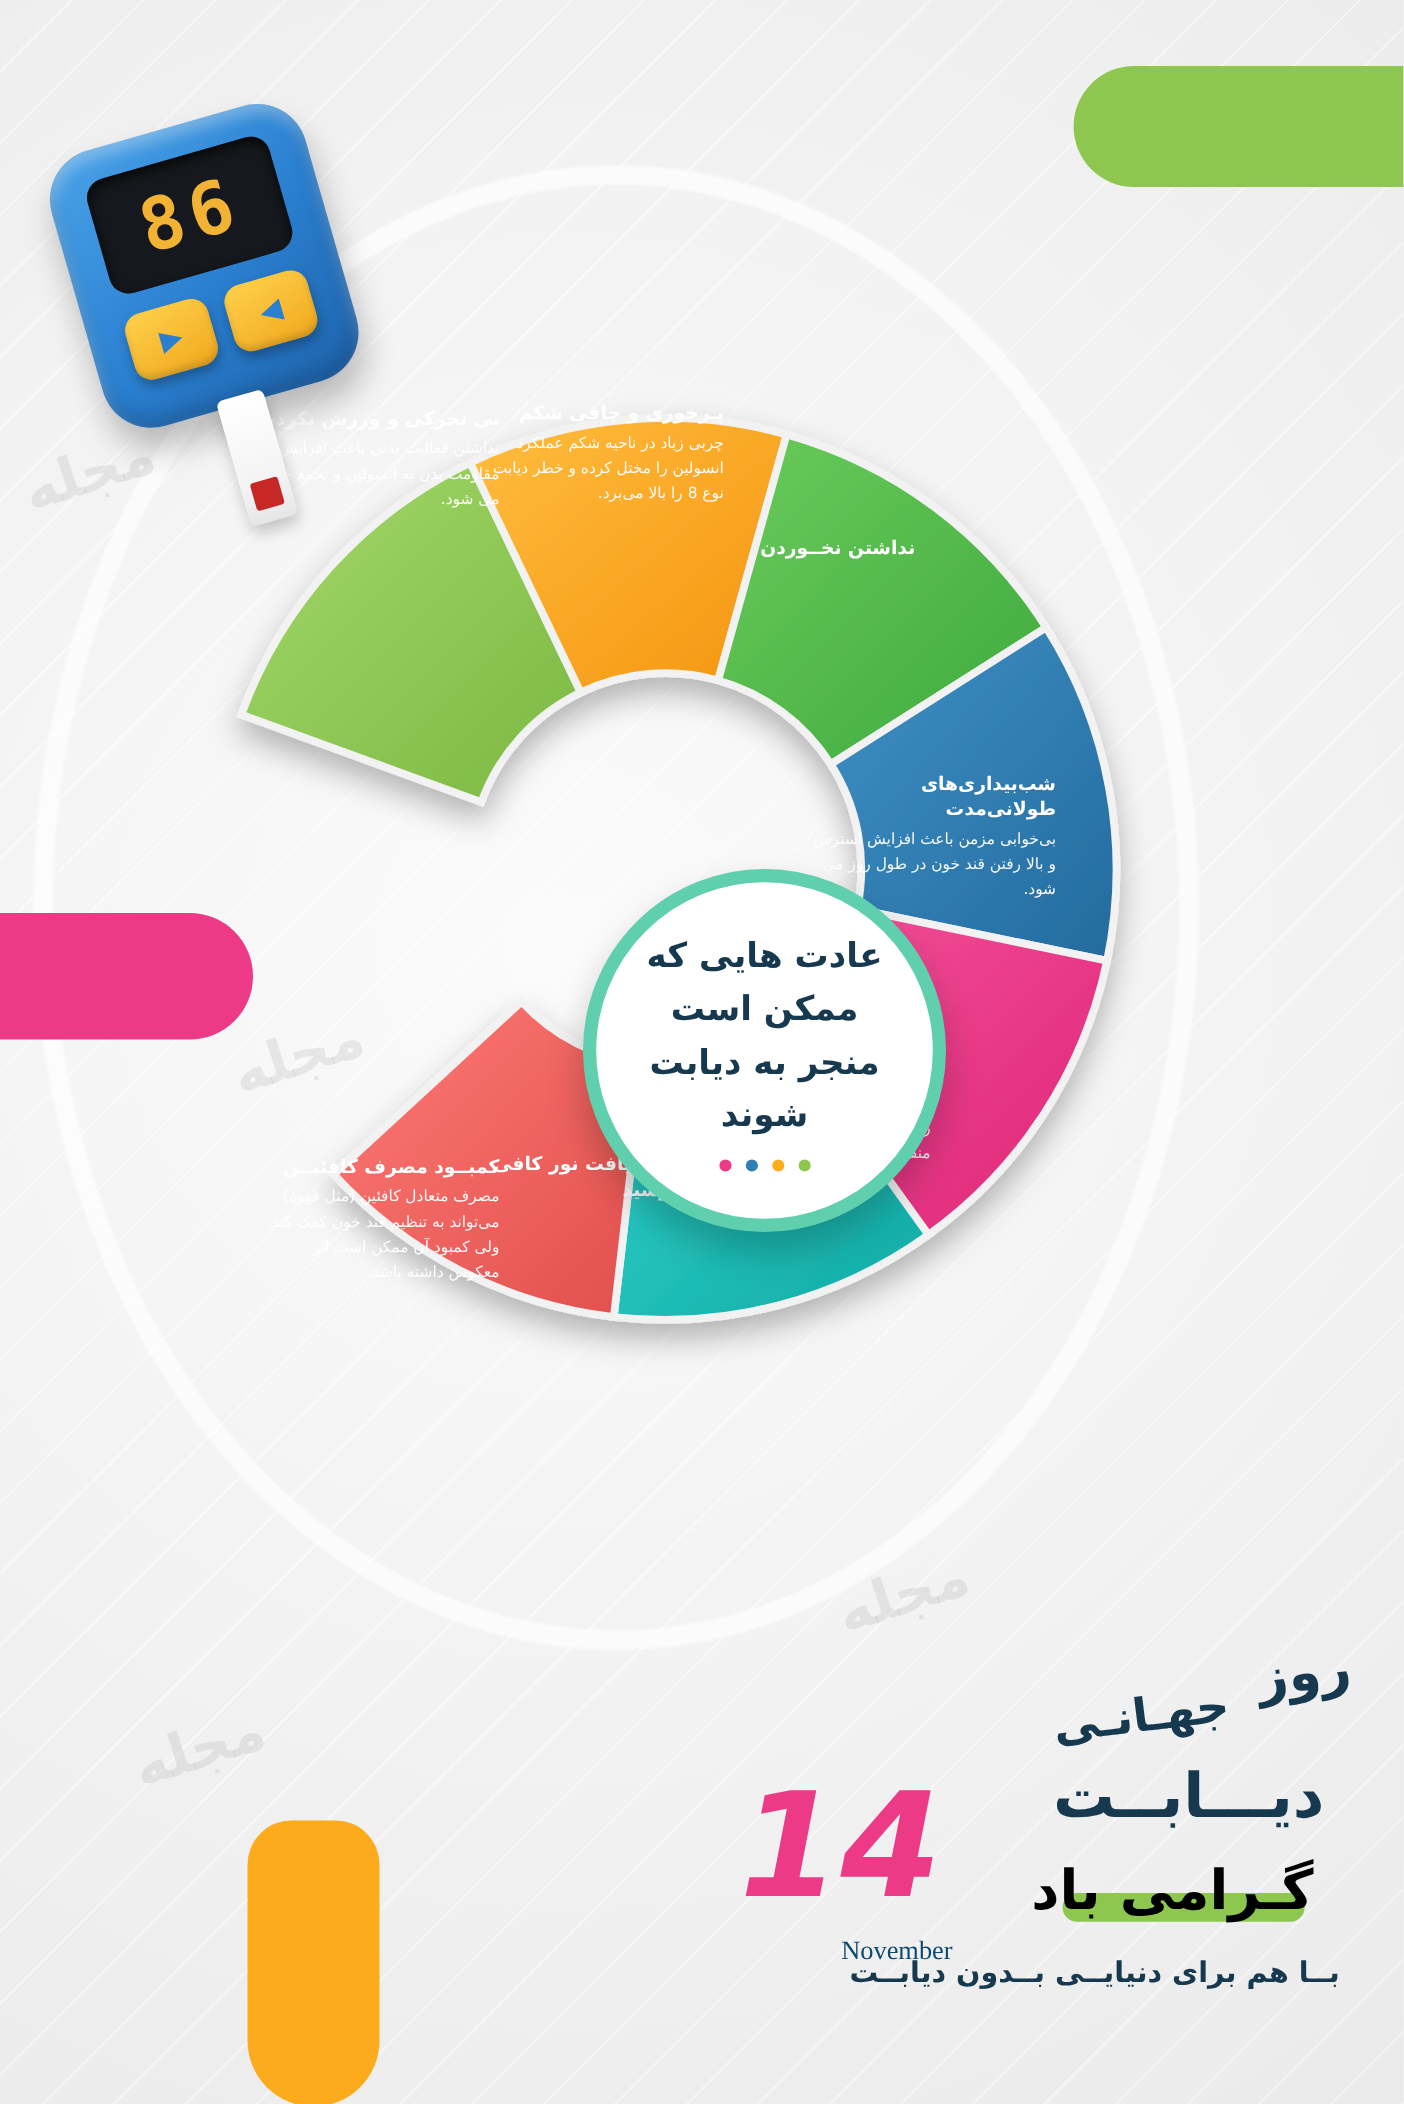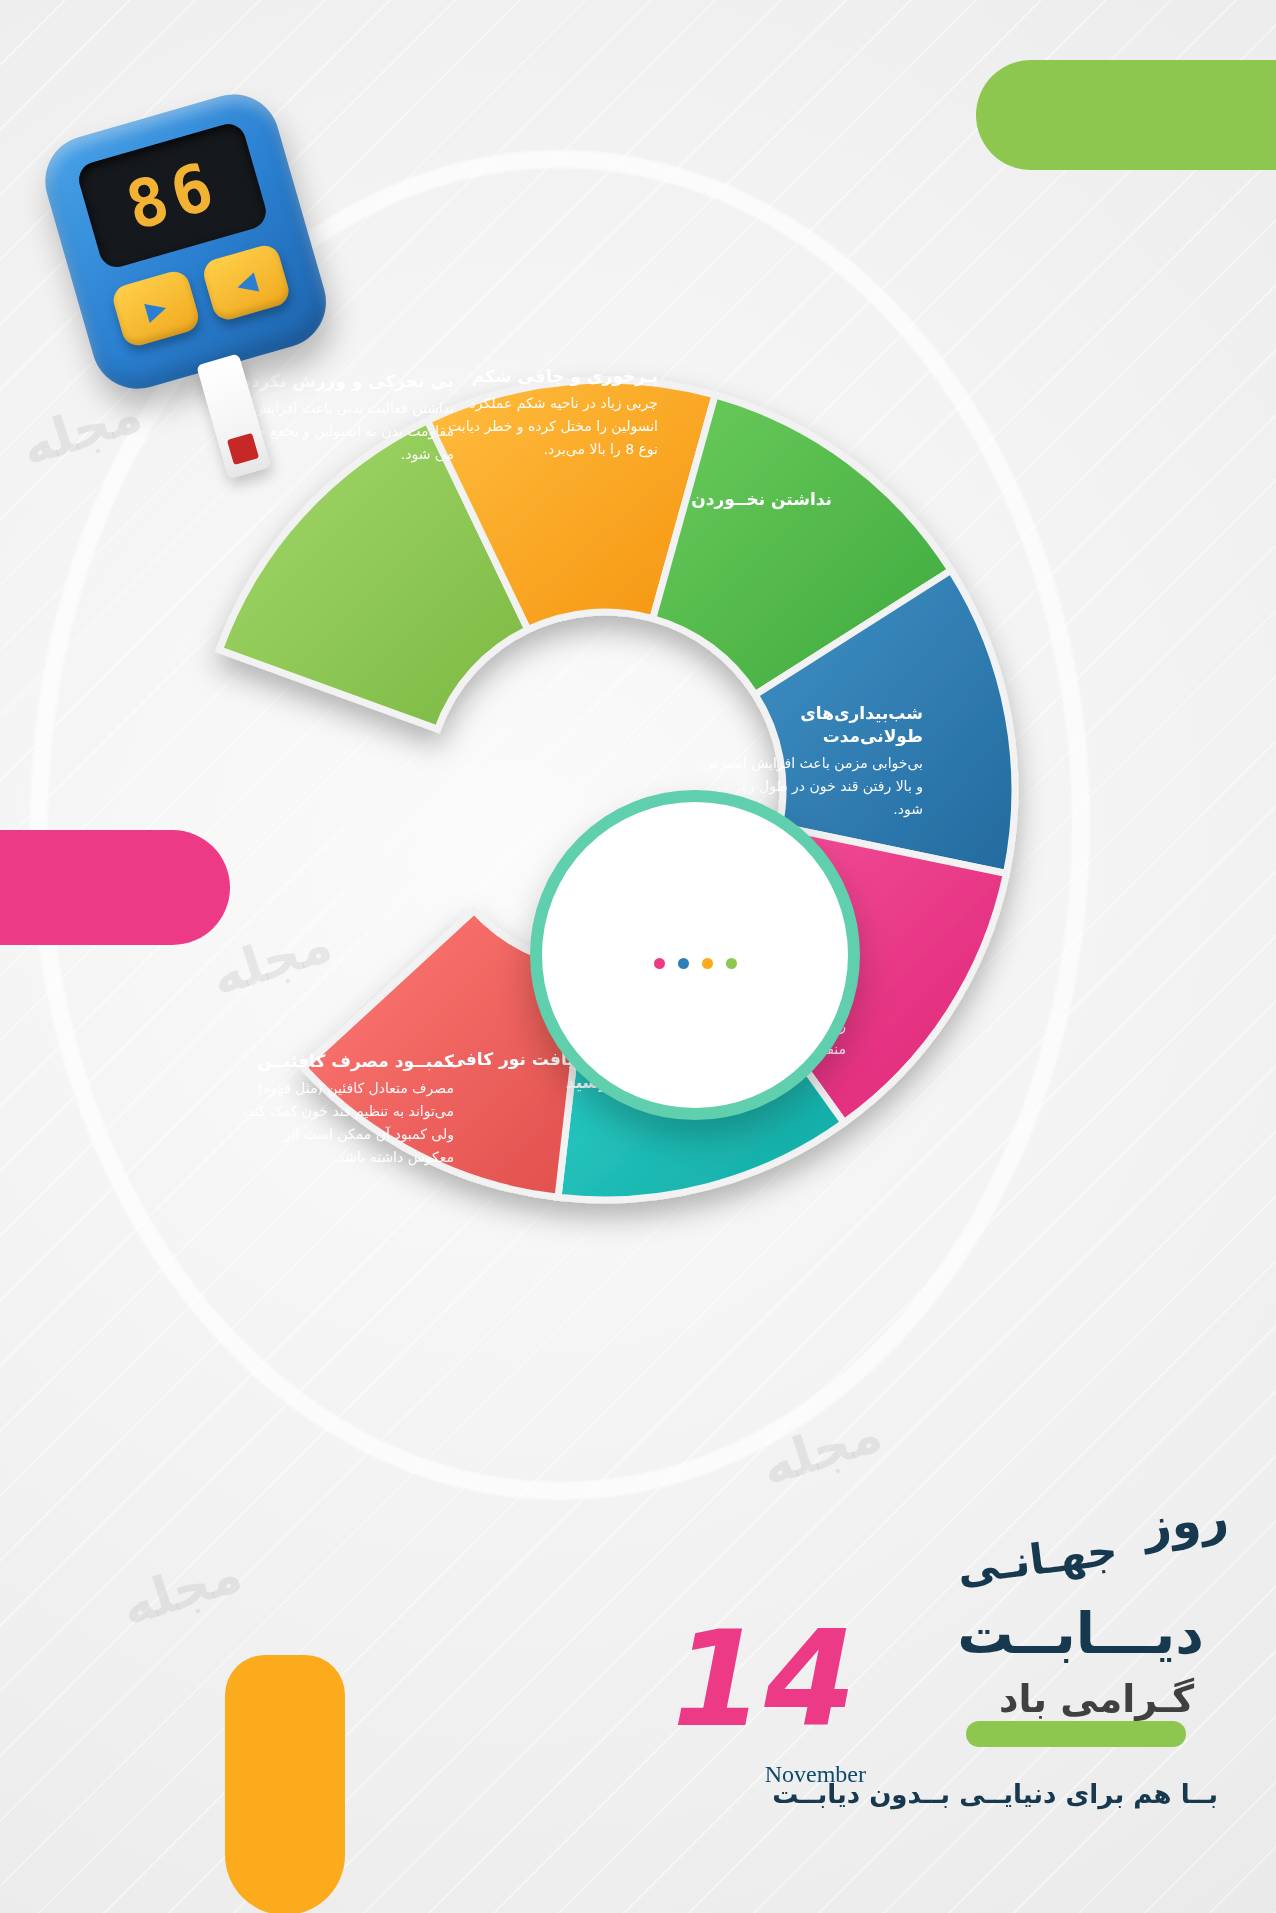--- a/index.html
+++ b/index.html
@@ -68,21 +68,21 @@
         background:linear-gradient(180deg,#fff 0%,#f3f3f3 70%,#e6e6e6 100%);
         box-shadow:0 8px 14px rgba(0,0,0,.2);}
   .strip::after{content:"";position:absolute;left:9px;bottom:12px;width:26px;height:26px;background:#c62828;border-radius:3px;}
 
   
   .footer{position:absolute;right:30px;bottom:60px;width:700px;height:360px;direction:rtl;}
   .f-rooz{position:absolute;right:18px;top:0;color:#17394f;font-weight:bold;font-size:48px;transform:rotate(-7deg);}
   .f-jahani{position:absolute;right:128px;top:42px;color:#17394f;font-weight:bold;font-size:42px;transform:rotate(-7deg);}
   .f-diabet{position:absolute;right:42px;top:108px;color:#17394f;font-weight:bold;font-size:56px;letter-spacing:4px;}
   .f-green-bar{position:absolute;right:60px;top:228px;width:220px;height:26px;background:#8dc750;border-radius:14px;}
-  .f-gerami{position:absolute;right:52px;top:184px;color:#404040;font-weight:bold;font-size:38px;}
+  .f-gerami{position:absolute;right:52px;top:196px;color:#000000;font-weight:bold;font-size:50px;}
   .f-sub{position:absolute;right:28px;top:286px;color:#17394f;font-weight:bold;font-size:26px;letter-spacing:1px;}
   .f-14{position:absolute;right:390px;top:120px;color:#ec3a86;font-size:132px;font-weight:bold;font-style:italic;line-height:1;margin-left:15px;}
   .f-nov{position:absolute;right:380px;top:268px;color:#0c4a6e;font-size:24px;font-family:Liberation Serif, serif;}
 </style>
 </head>
 <body>
 
 <div class="bg-base"></div>
 <div class="diag-lines"></div>
 <div class="ghost-ring"></div>
@@ -186,21 +186,21 @@
   </div>
 
   <div class="sector-ico" style="left:640px;top:400px;">
     <svg width="70" height="60" viewBox="0 0 70 60" fill="none" stroke="#fff" stroke-width="2.4" stroke-linecap="round" stroke-linejoin="round">
       <path d="M60 6 a10 10 0 1 0 8 12 a8 8 0 0 1 -8 -12Z"></path>
         <circle cx="22" cy="24" r="6"></circle>
         <path d="M6 46 V30 h10 a8 8 0 0 1 8 8 h26 a6 6 0 0 1 6 6 v2"></path>
         <path d="M4 46 h60"></path>
     </svg>
   </div>
-  <div class="sector-txt" style="left:555px;top:472px;width:228px;">
+  <div class="sector-txt" style="left:592px;top:472px;width:228px;">
     <div class="ttl">شب‌بیداری‌های طولانی‌مدت</div>
     <div class="bdy">بی‌خوابی مزمن باعث افزایش استرس و بالا رفتن قند خون در طول روز می شود.</div>
   </div>
 
   <div class="sector-ico" style="left:548px;top:645px;">
     <svg width="74" height="60" viewBox="0 0 74 60" fill="none" stroke="#fff" stroke-width="2.4" stroke-linecap="round" stroke-linejoin="round">
       <path d="M18 10 q6-8 12 0"></path>
         <path d="M36 8 q6-8 12 0"></path>
         <rect x="8" y="18" width="58" height="9" rx="4"></rect>
         <path d="M13 27 l5 24 q1 5 6 5 h26 q5 0 6-5 l5-24"></path>
@@ -229,20 +229,21 @@
         <path d="M8 54 h50"></path>
     </svg>
   </div>
   <div class="sector-txt" style="left:96px;top:820px;width:218px;">
     <div class="ttl">کمبــود مصرف کافئیــن</div>
     <div class="bdy">مصرف متعادل کافئین (مثل قهوه) می‌تواند به تنظیم قند خون کمک کند، ولی کمبود آن ممکن است اثر معکوس داشته باشد.</div>
   </div>
 
   <div class="hub">
     <div class="hub-inner">
+      <h1>عادت هایی که ممکن است منجر به دیابت شوند</h1>
       <div class="hub-dots">
         <i style="background:#8dc750"></i>
           <i style="background:#fbab1c"></i>
           <i style="background:#2f7fb5"></i>
           <i style="background:#ec3a86"></i>
       </div>
     </div>
   </div>
 </div>
 

